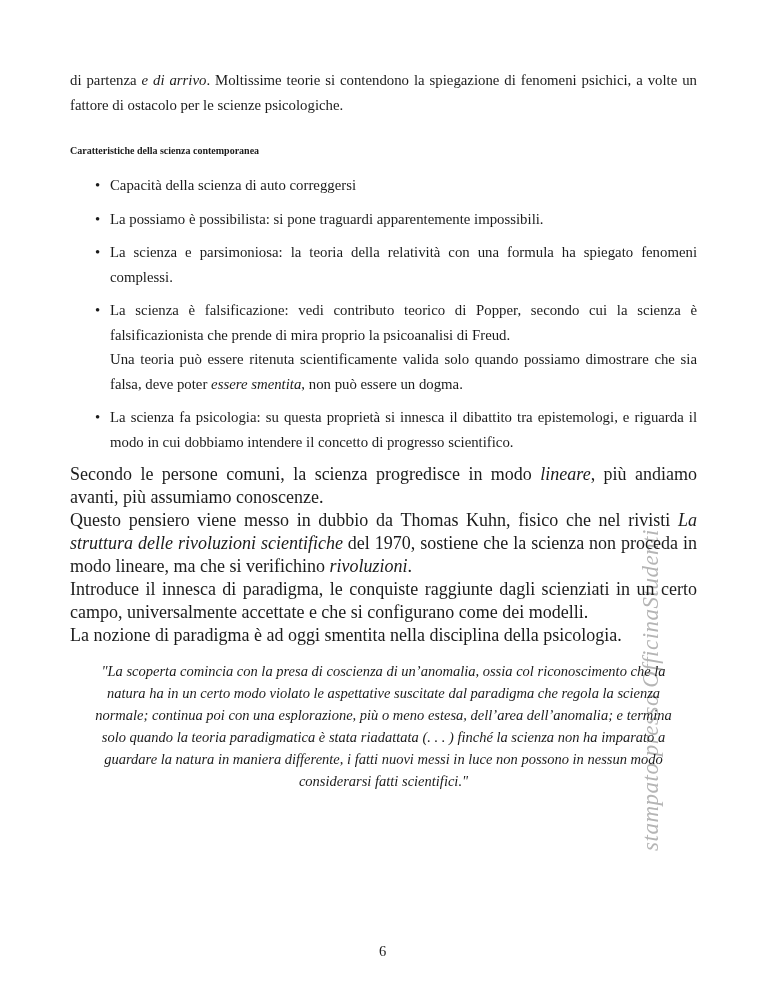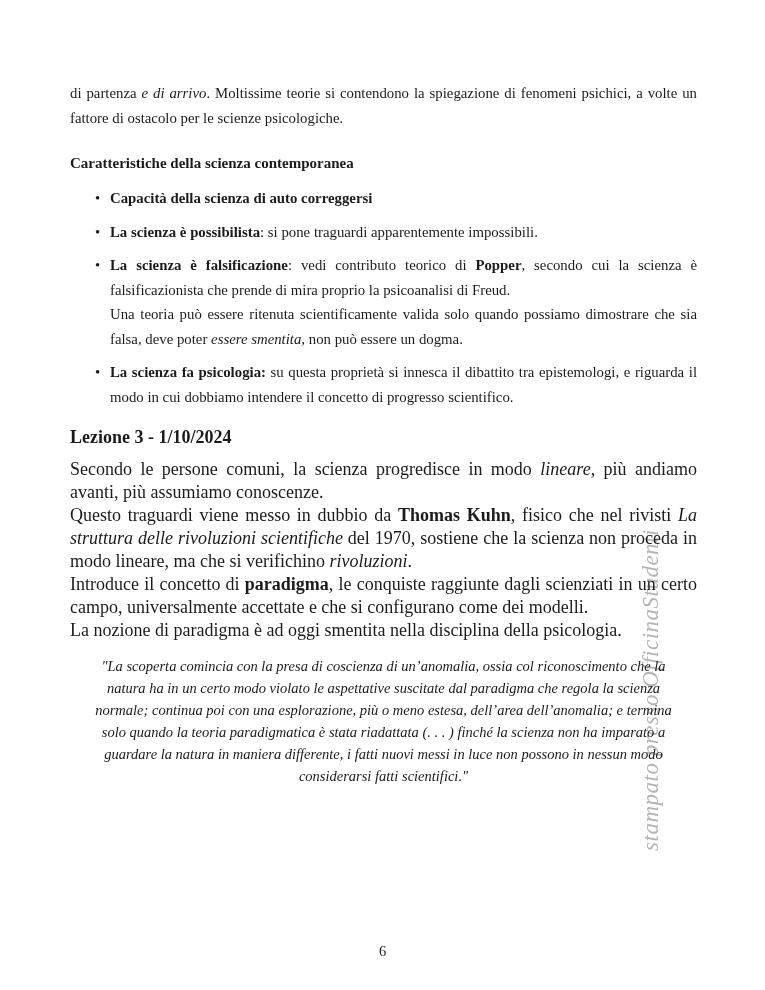--- a/index.html
+++ b/index.html
@@ -26,29 +26,28 @@
     letter-spacing: 0.5px;
     z-index: 1;
     pointer-events: none;
   }
   .content {
     position: absolute;
     left: 70px;
     right: 68px;
     top: 68px;
     z-index: 2;
-    margin-top: 13px;
   }
   .body-par {
     font-size: 14.8px;
     line-height: 24.5px;
     text-align: justify;
   }
   .subheading {
-    font-size: 15px;
+    font-size: 10px;
     font-weight: 700;
     margin-top: 21px;
     line-height: 25px;
   }
   ul.bullets {
     list-style: none;
     margin-top: 10px;
   }
   ul.bullets li {
     position: relative;
@@ -81,57 +80,59 @@
   }
   .footer {
     position: absolute;
     left: 0;
     right: 0;
     bottom: 30px;
     text-align: center;
     font-size: 14.5px;
     z-index: 2;
   }
-  .b { font-weight: 700; }
+  .b { font-weight: 400; }
   .i { font-style: italic; }
 </style>
 </head>
 <body>
 
 <div class="page">
 
   <div class="watermark" style="color: rgb(181, 181, 181);">stampato presso OfficinaStudenti</div>
 
   <div class="content">
 
     <p class="body-par"><span>di partenza </span><span class="i">e di arrivo</span><span>. Moltissime teorie si contendono la spiegazione di fenomeni psichici, a volte un fattore di ostacolo per le scienze psicologiche.</span></p>
 
     <h2 class="subheading">Caratteristiche della scienza contemporanea</h2>
 
     <ul class="bullets">
       <li>
         <span><span class="b">Capacità della scienza di auto correggersi</span></span>
       </li>
       <li>
-        <span><span class="b">La scienza è possibilista</span><span>: si pone traguardi apparentemente impossibili.</span></span>
+        <span><span class="b">La possiamo è possibilista</span><span>: si pone traguardi apparentemente impossibili.</span></span>
+      </li>
+      <li>
+        <span><span class="b">La scienza e parsimoniosa:</span><span> la teoria della relatività con una formula ha spiegato fenomeni complessi.</span></span>
       </li>
       <li>
         <span><span class="b">La scienza è falsificazione</span><span>: vedi contributo teorico di </span><span class="b">Popper</span><span>, secondo cui la scienza è falsificazionista che prende di mira proprio la psicoanalisi di Freud.</span><br><span>Una teoria può essere ritenuta scientificamente valida solo quando possiamo dimostrare che sia falsa, deve poter </span><span class="i">essere smentita</span><span>, non può essere un dogma.</span></span>
       </li>
       <li>
         <span><span class="b">La scienza fa psicologia:</span><span> su questa proprietà si innesca il dibattito tra epistemologi, e riguarda il modo in cui dobbiamo intendere il concetto di progresso scientifico.</span></span>
       </li>
     </ul>
 
-    <h1 class="lecture-heading">Lezione 3 - 1/10/2024</h1>
 
     <div class="paras">
       <p class="body-par"><span>Secondo le persone comuni, la scienza progredisce in modo </span><span class="i">lineare</span><span>, più andiamo avanti, più assumiamo conoscenze.</span></p>
-      <p class="body-par"><span>Questo traguardi viene messo in dubbio da </span><span class="b">Thomas Kuhn</span><span>, fisico che nel rivisti </span><span class="i">La struttura delle rivoluzioni scientifiche</span><span> del 1970, sostiene che la scienza non proceda in modo lineare, ma che si verifichino </span><span class="i">rivoluzioni</span><span>.</span></p>
-      <p class="body-par"><span>Introduce il concetto di </span><span class="b">paradigma</span><span>, le conquiste raggiunte dagli scienziati in un certo campo, universalmente accettate e che si configurano come dei modelli.</span></p>
+      <p class="body-par"><span>Questo pensiero viene messo in dubbio da </span><span class="b">Thomas Kuhn</span><span>, fisico che nel rivisti </span><span class="i">La struttura delle rivoluzioni scientifiche</span><span> del 1970, sostiene che la scienza non proceda in modo lineare, ma che si verifichino </span><span class="i">rivoluzioni</span><span>.</span></p>
+      <p class="body-par"><span>Introduce il innesca di </span><span class="b">paradigma</span><span>, le conquiste raggiunte dagli scienziati in un certo campo, universalmente accettate e che si configurano come dei modelli.</span></p>
       <p class="body-par"><span>La nozione di paradigma è ad oggi smentita nella disciplina della psicologia.</span></p>
     </div>
 
     <div class="quote"><span class="i">"La scoperta comincia con la presa di coscienza di un’anomalia, ossia col riconoscimento che la natura ha in un certo modo violato le aspettative suscitate dal paradigma che regola la scienza normale; continua poi con una esplorazione, più o meno estesa, dell’area dell’anomalia; e termina solo quando la teoria paradigmatica è stata riadattata (. . . ) finché la scienza non ha imparato a guardare la natura in maniera differente, i fatti nuovi messi in luce non possono in nessun modo considerarsi fatti scientifici."</span></div>
 
   </div>
 
   <div class="footer">6</div>
 
 </div>

